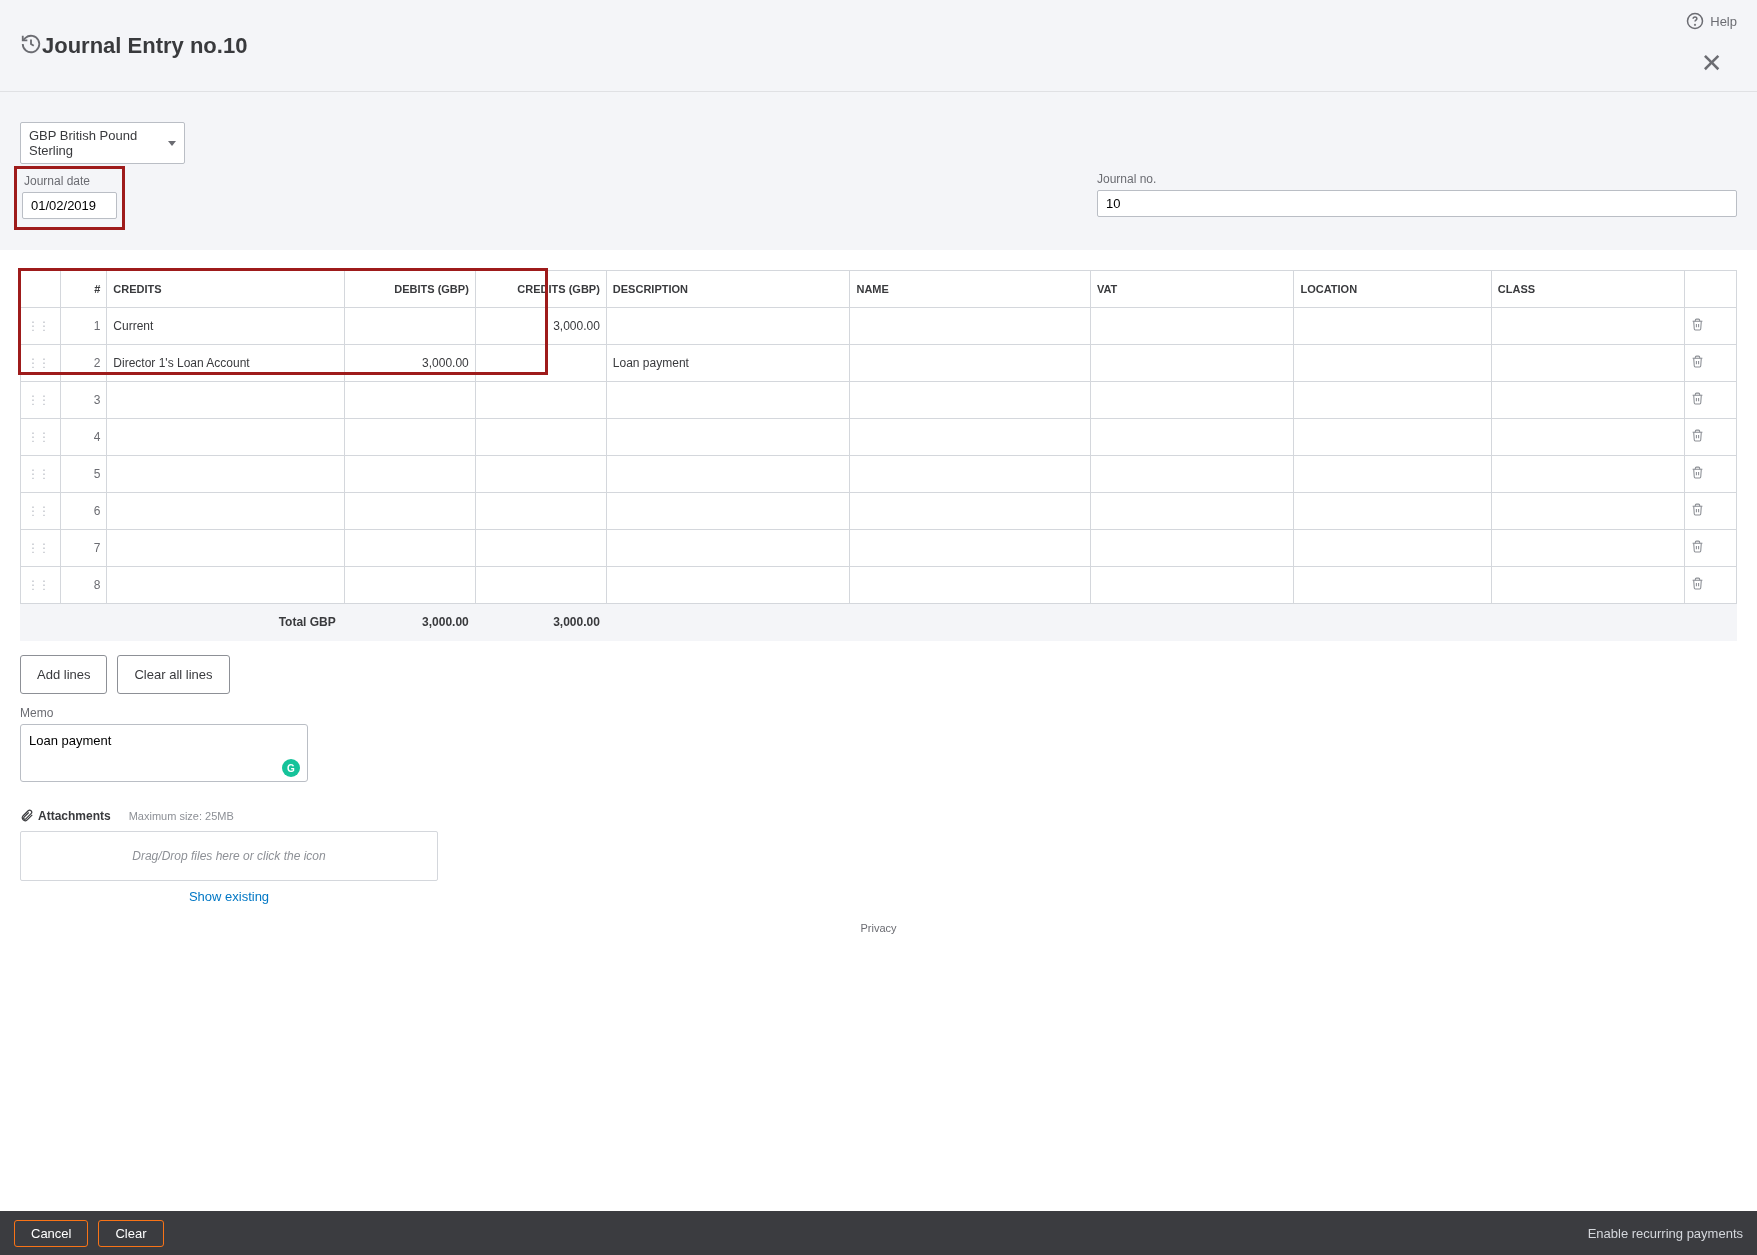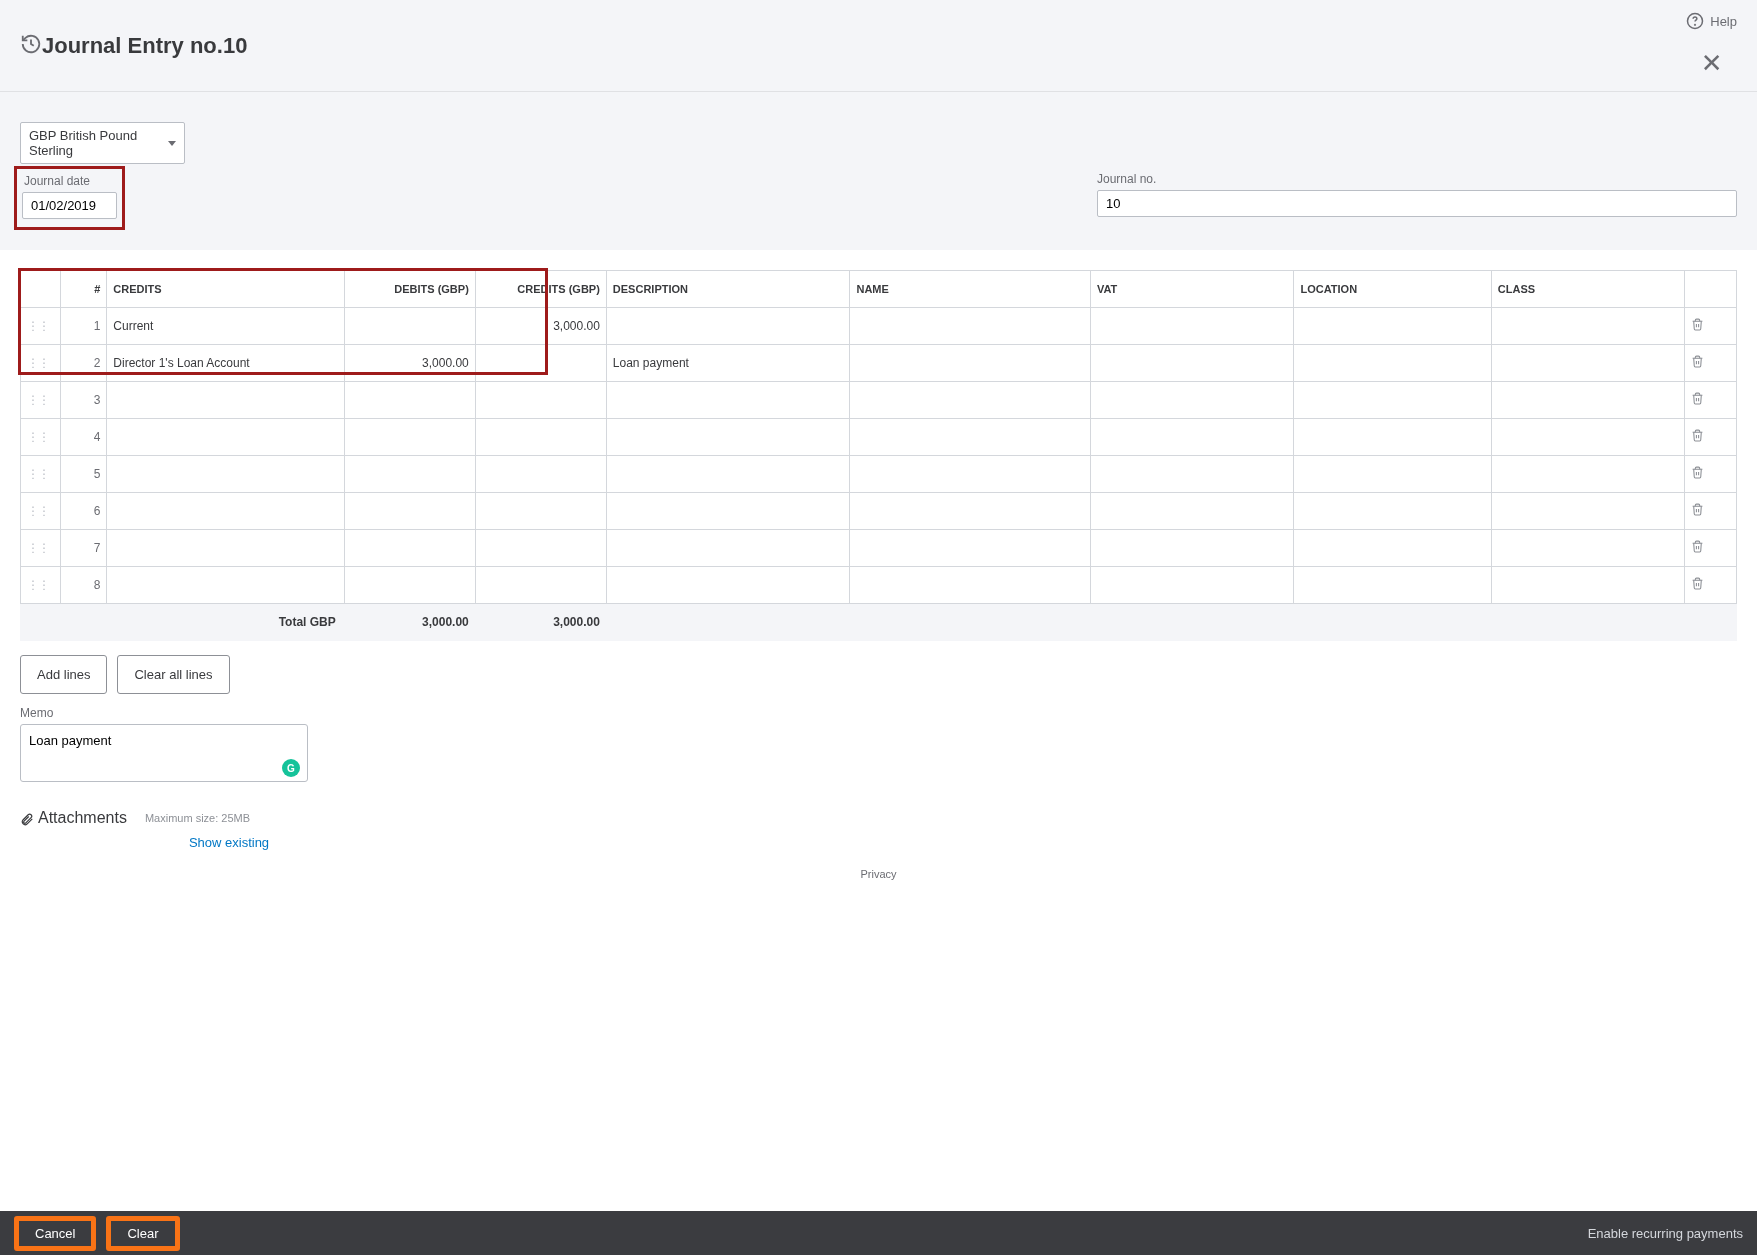--- a/index.html
+++ b/index.html
@@ -59,30 +59,30 @@
 .btn-plain { background: #fff; border: 1px solid #8d9096; border-radius: 3px; padding: 11px 16px; font-size: 13px; cursor: pointer; color: #393a3d; }
 
 .memo-block { margin-top: 12px; }
 .memo-label { font-size: 12px; color: #6b6c72; margin-bottom: 4px; }
 .memo-area { width: 288px; height: 58px; border: 1px solid #babec5; border-radius: 3px; padding: 8px; resize: none; font-size: 13px; font-family: inherit; position:relative; }
 .memo-wrap { position: relative; width: 288px; }
 .grammarly-badge { position: absolute; right: 8px; bottom: 8px; width: 18px; height: 18px; background: #15c39a; border-radius: 50%; display:flex; align-items:center; justify-content:center; color:#fff; font-size:10px; font-weight:700; }
 
 .attach-block { margin-top: 24px; }
 .attach-header { display: flex; align-items: center; gap: 18px; }
-.attach-label { font-weight: 400; font-size: 16px; display:flex; align-items:flex-end; gap:4px; }
+.attach-label { font-weight: 700; font-size: 12px; display:flex; align-items:flex-end; gap:4px; }
 .attach-max { font-size: 11px; color: #8d9096; }
 .attach-drop { margin-top: 8px; width: 418px; height: 50px; border: 1px solid #d4d7dc; border-radius: 2px; display:flex; align-items:center; justify-content:center; color:#8d9096; font-style: italic; font-size: 12px; cursor:pointer; }
 .show-existing { text-align:center; width: 418px; margin-top: 8px; color: #0077c5; font-size: 13px; cursor: pointer; }
 
 .privacy-link { text-align: center; font-size: 11px; color: #6b6c72; margin: 18px 0 50px 0; cursor:pointer; }
 
 .footer-bar { position: fixed; bottom: 0; left: 0; right: 0; background: #3b3c40; color: #fff; height: 44px; display: flex; align-items: center; justify-content: space-between; padding: 0 14px; }
 .footer-left { display: flex; gap: 10px; }
-.footer-btn { background: transparent; border: 5px solid #f97316; color: #fff; padding: 5px 16px; border-radius: 3px; font-size: 13px; cursor:pointer; }
+.footer-btn { background: transparent; border: 1px solid #f97316; color: #fff; padding: 5px 16px; border-radius: 3px; font-size: 13px; cursor:pointer; }
 .footer-center { color: #d4d7dc; font-size: 13px; cursor:pointer; }
 .footer-right { display: flex; gap: 8px; align-items:center; border: 2px solid #9e1b1b; padding: 3px 4px; border-radius:1px; }
 .save-btn { background: #5c5d61; border: 1px solid #8d9096; color: #fff; padding: 6px 18px; border-radius: 3px; font-size: 13px; cursor:pointer; }
 .save-close-group { display: flex; }
 .save-close-btn { background: #2ca01c; border: none; color: #fff; padding: 7px 18px; border-radius: 3px 0 0 3px; font-size: 13px; cursor:pointer; font-weight: 600; }
 .save-close-caret { background: #2ca01c; border: none; border-left: 1px solid rgba(255,255,255,.3); color: #fff; padding: 7px 10px; border-radius: 0 3px 3px 0; cursor:pointer; }
 .save-close-caret .caret-down { width:0; height:0; border-left: 4px solid transparent; border-right: 4px solid transparent; border-top: 5px solid #fff; display:inline-block; }
 
 .spacer { height: 60px; }
 </style>
@@ -325,20 +325,21 @@
   <div class="attach-block">
     <div class="attach-header">
       <span class="attach-label">
         <svg width="14" height="14" viewBox="0 0 24 24" fill="none" stroke="#393a3d" stroke-width="2">
             <path d="M21 10l-9 9a5 5 0 0 1-7-7l9-9a3.5 3.5 0 0 1 5 5l-9 9a2 2 0 0 1-3-3l8-8"></path>
           </svg>
         <span>Attachments</span>
       </span>
       <span class="attach-max">Maximum size: 25MB</span>
     </div>
+    <div class="attach-drop">Drag/Drop files here or click the icon</div>
     <div class="show-existing">Show existing</div>
   </div>
 
   <div class="privacy-link">Privacy</div>
 </div>
 
 <div class="spacer"></div>
 
 <div class="footer-bar">
   <div class="footer-left">

